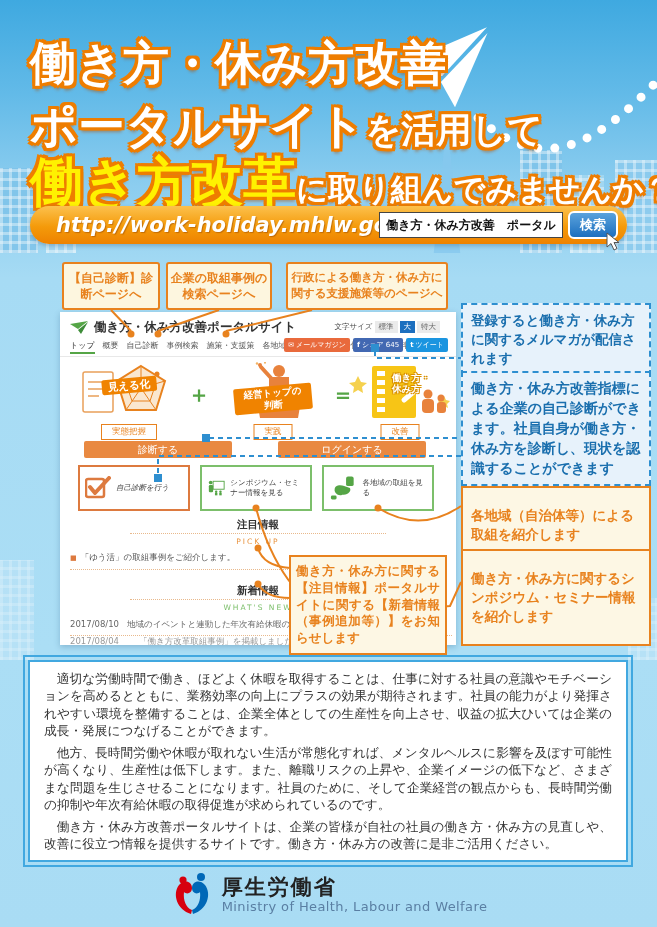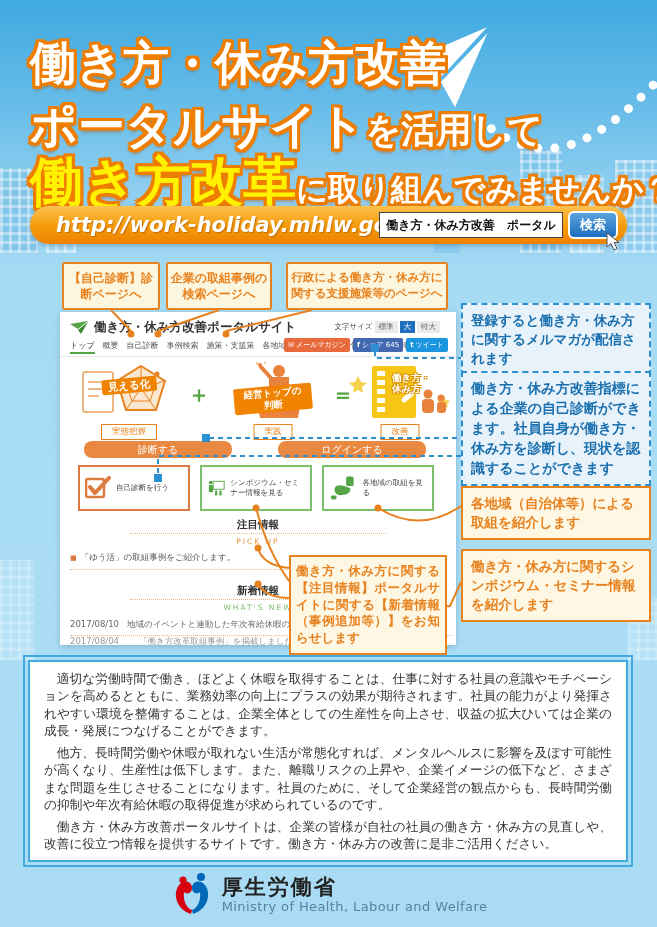--- a/index.html
+++ b/index.html
@@ -27,42 +27,42 @@
   .searchbtn{position:absolute;right:9px;top:5px;width:50px;height:28px;border:2px solid #fff;border-radius:6px;box-sizing:border-box;
     background:linear-gradient(180deg,#5aa2dc,#1c6fbf);color:#fff;font-size:13px;font-weight:bold;
     display:flex;align-items:center;justify-content:center;}
   
   .co-top{position:absolute;top:262px;box-sizing:border-box;border:2px solid #e8821e;background:#fdf6df;border-radius:3px;
     color:#e8821e;font-weight:bold;text-align:center;display:flex;align-items:center;justify-content:center;z-index:5;line-height:1.35;}
   
   .co-blue{position:absolute;left:461px;width:190px;box-sizing:border-box;border:2px dashed #2e8fd0;background:#e7f2fb;
     color:#1a6fae;font-weight:bold;font-size:13.5px;line-height:1.42;padding:6px 8px;z-index:5;}
   .co-orange{position:absolute;left:461px;width:190px;box-sizing:border-box;border:2px solid #e8821e;background:#fdf7e4;
-    color:#e8821e;font-weight:bold;font-size:13.5px;line-height:1.42;padding:6px 8px;z-index:5;}
+    color:#e8821e;font-weight:bold;font-size:13.5px;line-height:1.42;padding:18px 8px;z-index:5;}
   .co-center{position:absolute;left:289px;top:555px;width:158px;box-sizing:border-box;border:2px solid #e8821e;background:#fdf7e4;
     color:#e8821e;font-weight:bold;font-size:12.5px;line-height:1.34;padding:6px 5px;z-index:5;text-align:justify;}
   
   .site{position:absolute;left:60px;top:312px;width:396px;height:333px;background:#fff;z-index:1;overflow:hidden;
     box-shadow:0 2px 6px rgba(40,90,130,.3);}
   .s-head{position:absolute;top:7px;left:10px;display:flex;gap:6px;align-items:center;font-size:12.5px;font-weight:bold;color:#333;white-space:nowrap;}
   .s-fontsize{position:absolute;top:9px;right:16px;display:flex;gap:2px;align-items:center;font-size:7.5px;color:#444;}
   .fs-opt{padding:1px 4px;background:#ebebeb;color:#666;}
   .fs-opt.sel{background:#1c6fbf;color:#fff;}
   .s-nav{position:absolute;top:28px;left:10px;display:flex;gap:8px;font-size:8px;color:#555;white-space:nowrap;}
   .s-nav .active{color:#333;border-bottom:2px solid #55a546;padding-bottom:1px;}
   .s-btns{position:absolute;top:26px;right:8px;display:flex;gap:3px;}
   .s-pill{display:flex;align-items:center;gap:2px;color:#fff;font-size:7px;padding:2px 4px;border-radius:2px;white-space:nowrap;}
   .s-divider{position:absolute;top:44px;left:0;right:0;border-top:1px solid #e8e8e8;}
   .dgroup{position:absolute;top:50px;width:110px;height:80px;}
   .g-badge{position:absolute;left:50%;transform:translateX(-50%) rotate(-5deg);background:#f08300;color:#fff;font-weight:bold;
     padding:1px 6px;border-radius:2px;white-space:nowrap;line-height:1.25;text-align:center;}
   .g-label{position:absolute;top:62px;left:50%;transform:translateX(-50%);border:1px solid #e8821e;color:#e8821e;background:#fff;
     font-size:8.5px;padding:1px 10px;white-space:nowrap;}
   .op{position:absolute;font-size:22px;font-weight:900;color:#55a546;}
-  .s-btn{position:absolute;top:129px;height:17px;background:#e98941;color:#fff;font-size:10px;border-radius:8px;
+  .s-btn{position:absolute;top:129px;height:17px;background:#e98941;color:#fff;font-size:10px;border-radius:2px;
     display:flex;align-items:center;justify-content:center;}
   .fb{position:absolute;top:153px;height:46px;width:112px;background:#fff;box-sizing:border-box;
     display:flex;align-items:center;gap:5px;padding:0 5px;font-size:7.5px;color:#444;line-height:1.3;}
   .sec-title{position:absolute;width:100%;text-align:center;font-weight:bold;font-size:10.5px;color:#333;}
   .dotline{position:absolute;left:70px;right:70px;border-top:1px dotted #e9b98c;}
   .sec-sub{position:absolute;width:100%;text-align:center;font-size:7.5px;letter-spacing:2px;}
   .bullet-row{position:absolute;top:240px;left:10px;right:10px;display:flex;gap:4px;align-items:baseline;
     font-size:8.5px;color:#555;border-bottom:1px dotted #e9b98c;padding-bottom:5px;}
   .news-row{position:absolute;left:10px;right:4px;display:flex;gap:8px;font-size:8.5px;color:#666;white-space:nowrap;overflow:hidden;}
   
@@ -240,21 +240,21 @@
         <circle cx="93" cy="36" r="3.5" fill="#e8823c"></circle>
           <rect x="89" y="40" width="9" height="11" rx="3" fill="#e8823c"></rect>
       </svg>
       <span class="abs" style="top:10px;left:44px;width:46px;color:#fff;font-size:9.5px;font-weight:bold;line-height:1.2;text-shadow:1px 1px 0 #d89000,-1px -1px 0 #d89000,1px -1px 0 #d89000,-1px 1px 0 #d89000;">働き方・休み方</span>
       <span class="g-label">改善</span>
     </div>
 
     <div class="s-btn" style="left:24px;width:148px;">診断する</div>
     <div class="s-btn" style="left:218px;width:148px;">ログインする</div>
 
-    <div class="fb" style="left:18px;border:2px solid #dd7a3f;">
+    <div class="fb" style="left:18px;border:2px solid #dd7a3f;font-style:italic;">
       <svg width="26" height="24" viewBox="0 0 26 24">
         <rect x="1" y="3" width="18" height="18" rx="2" fill="#fff" stroke="#dd7a3f" stroke-width="2.5"></rect>
         <path d="M5,11 L10,17 L24,2" fill="none" stroke="#dd7a3f" stroke-width="4" stroke-linecap="round" stroke-linejoin="round"></path>
       </svg>
       <span>自己診断を行う</span>
     </div>
     <div class="fb" style="left:262px;border:2px solid #7cbf6b;">
       <svg width="30" height="26" viewBox="0 0 30 26">
         <rect x="18" y="1" width="8" height="10" rx="2" fill="#55a546"></rect>
         <path d="M6,14 C6,10 12,9 16,11 L22,13 C24,16 20,21 14,20 C10,22 5,18 6,14 Z" fill="#55a546"></path>

